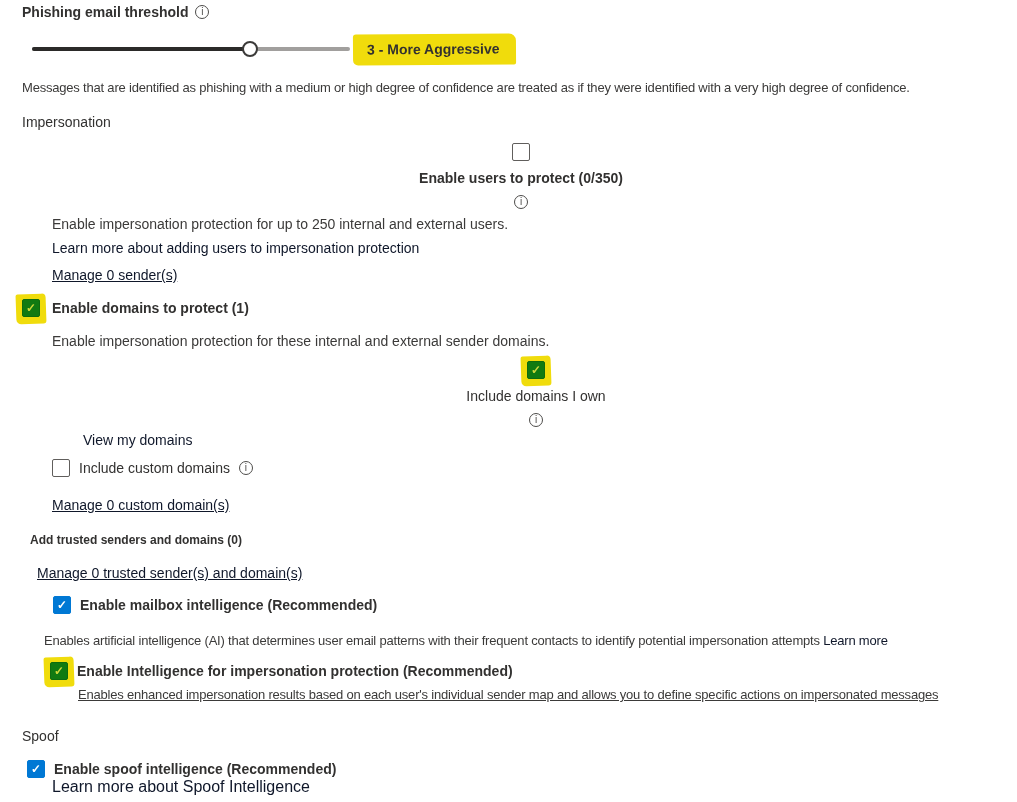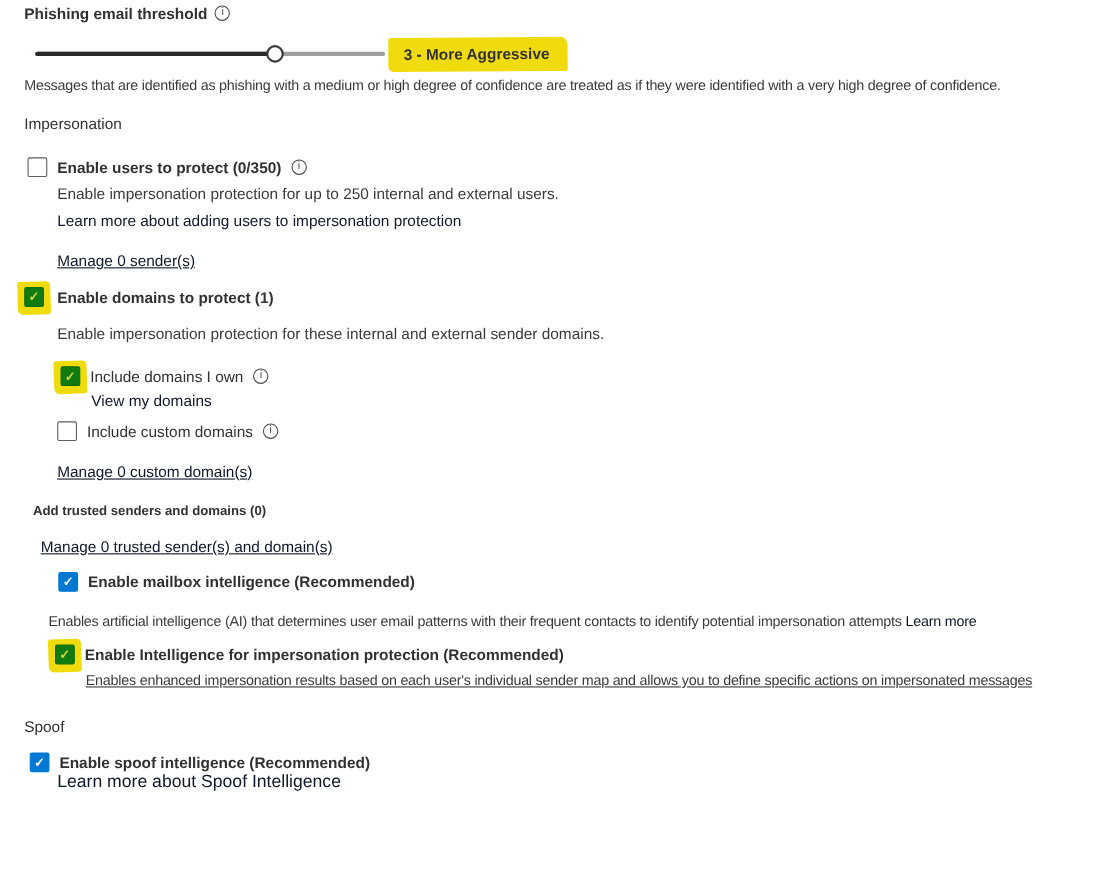--- a/index.html
+++ b/index.html
@@ -31,40 +31,40 @@
   .track{position:relative;width:318px;height:4px;background:#a19f9d;border-radius:2px;flex:0 0 auto;}
   .fill{position:absolute;left:0;top:0;height:4px;width:218px;background:#2b2a29;border-radius:2px;}
   .thumb{
     position:absolute;left:210px;top:50%;transform:translateY(-50%);
     width:16px;height:16px;background:#fff;border:2.5px solid #3b3a39;border-radius:50%;box-sizing:border-box;
   }
   .slider-label{
     margin-left:3px;background:#f0dc0c;padding:7px 16px 8px 14px;font-weight:700;
     border-radius:3px 7px 2px 5px;transform:rotate(-0.4deg);white-space:nowrap;
   }
-  .lead{margin-top:5px;height:16px;}
+  .lead{margin-top:15px;height:16px;}
 
   
   .cb-row{display:flex;align-items:center;gap:9px;}
   .cb-wrap{position:relative;display:inline-flex;flex:0 0 auto;}
   .cb{
     position:relative;width:18px;height:18px;border:1px solid #605e5c;border-radius:2px;
     background:#fff;box-sizing:border-box;display:flex;align-items:center;justify-content:center;
   }
   .cb .check{font-size:12px;font-weight:700;line-height:1;}
   .cb.checked{background:#0078d4;border-color:#0078d4;color:#ffffff;}
   .cb.green{background:#117a11;border-color:#0e6c0e;color:#cdd83b;}
   .hl::before{
     content:"";position:absolute;left:-6px;top:-5px;right:-6px;bottom:-7px;
     background:#f0dc0c;transform:rotate(-2deg);border-radius:2px 4px 3px 5px;
   }
 
   
   .mt5{margin-top:5px;}  .mt7{margin-top:7px;}  .mt11{margin-top:11px;}
-  .mt13{margin-top:21px;} .mt14{margin-top:14px;} .mt15{margin-top:15px;}
+  .mt13{margin-top:11px;flex-direction:column;} .mt14{margin-top:14px;} .mt15{margin-top:15px;}
   .mt16{margin-top:16px;} .mt18{margin-top:18px;} .mt19{margin-top:19px;}
   .mt20{margin-top:20px;} .mt26{margin-top:26px;}
   .ml0{margin-left:0;}   .ml3{margin-left:3px;}  .ml5{margin-left:5px;}
   .ml15{margin-left:15px;} .ml18{margin-left:18px;} .ml22{margin-left:22px;}
   .ml28{margin-left:28px;} .ml30{margin-left:30px;} .ml31{margin-left:31px;}
   .ml33{margin-left:33px;} .ml56{margin-left:56px;text-decoration:underline;} .ml61{margin-left:61px;}
 
   .spoof-para{width:930px;font-size:13.5px;line-height:19px;color:#3b3a39;}
 </style>
 </head>

